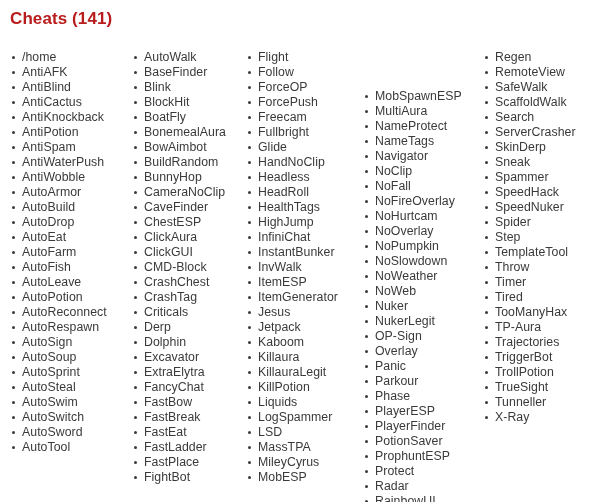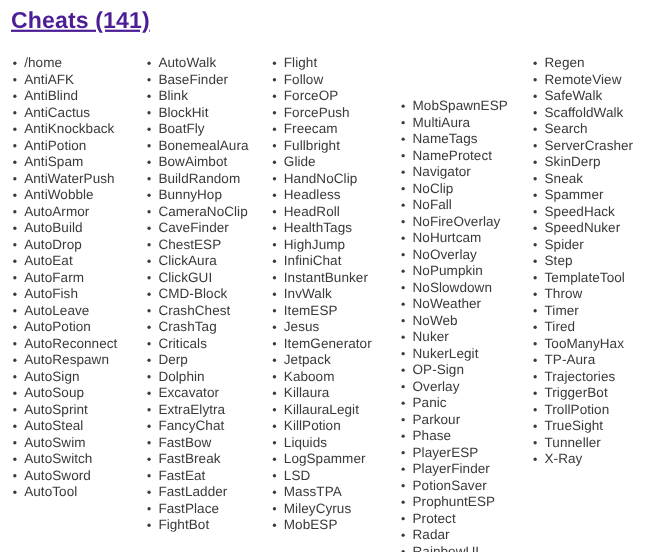--- a/index.html
+++ b/index.html
@@ -18,26 +18,25 @@
   }
   .page {
     position: relative;
     width: 600px;
     height: 502px;
     box-sizing: border-box;
   }
   .page-title {
     margin: 0;
     padding: 9px 0 0 10px;
-    font-size: 21px;
+    font-size: 17px;
     font-weight: bold;
-    color: #4c1d95;
+    color: #b91c1c;
     letter-spacing: 0.1px;
     line-height: 20px;
-    text-decoration: underline;
   }
   .columns {
     position: absolute;
     top: 50px;
     left: 0;
     width: 600px;
     display: flex;
     align-items: flex-start;
   }
   .col {
@@ -157,41 +156,41 @@
           <li>Glide</li>
           <li>HandNoClip</li>
           <li>Headless</li>
           <li>HeadRoll</li>
           <li>HealthTags</li>
           <li>HighJump</li>
           <li>InfiniChat</li>
           <li>InstantBunker</li>
           <li>InvWalk</li>
           <li>ItemESP</li>
+          <li>ItemGenerator</li>
           <li>Jesus</li>
-          <li>ItemGenerator</li>
           <li>Jetpack</li>
           <li>Kaboom</li>
           <li>Killaura</li>
           <li>KillauraLegit</li>
           <li>KillPotion</li>
           <li>Liquids</li>
           <li>LogSpammer</li>
           <li>LSD</li>
           <li>MassTPA</li>
           <li>MileyCyrus</li>
           <li>MobESP</li>
         </ul>
     </div>
     <div class="col col-4">
       <ul class="cheat-list">
           <li>MobSpawnESP</li>
           <li>MultiAura</li>
+          <li>NameProtect</li>
           <li>NameTags</li>
-          <li>NameProtect</li>
           <li>Navigator</li>
           <li>NoClip</li>
           <li>NoFall</li>
           <li>NoFireOverlay</li>
           <li>NoHurtcam</li>
           <li>NoOverlay</li>
           <li>NoPumpkin</li>
           <li>NoSlowdown</li>
           <li>NoWeather</li>
           <li>NoWeb</li>

